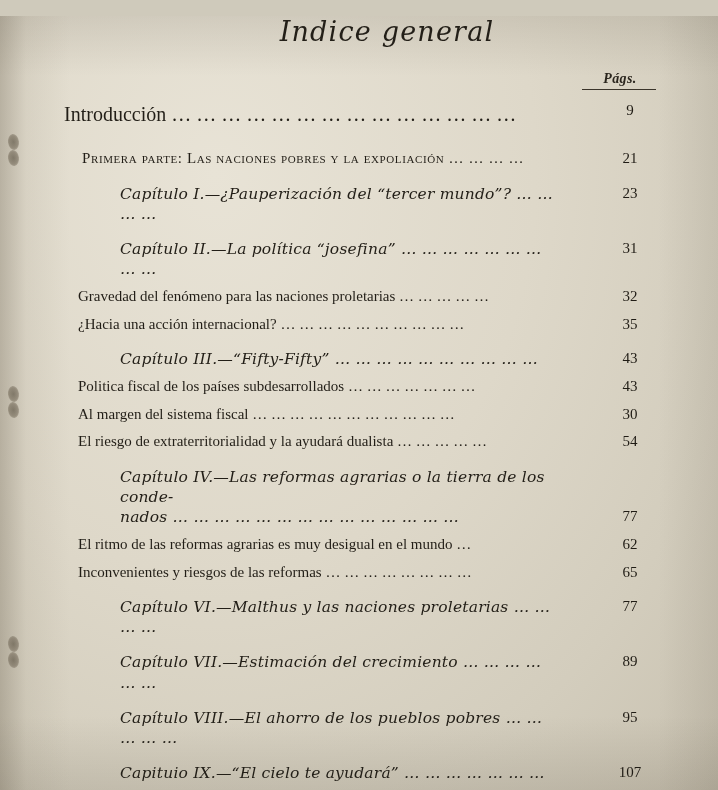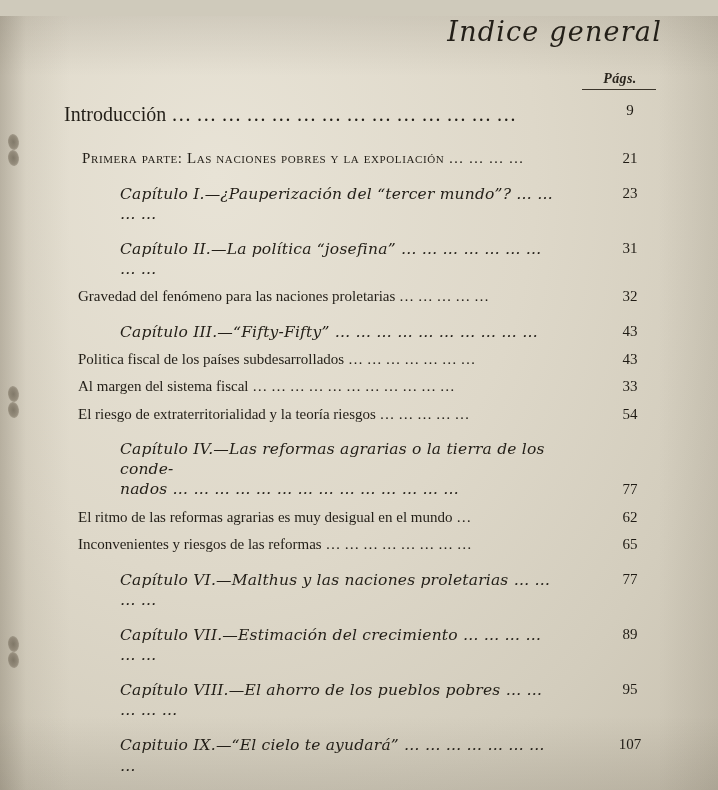--- a/index.html
+++ b/index.html
@@ -41,21 +41,21 @@
     border-radius: 50%;
     transform: rotate(-8deg);
     opacity: 0.75;
   }
   .content {
     position: relative;
     z-index: 2;
     padding: 0 56px 0 64px;
   }
   .doc-title {
-    text-align: right;
+    text-align: center;
     font-family: "DejaVu Serif", serif;
     font-style: italic;
     font-size: 27px;
     letter-spacing: 1.2px;
     color: #231f18;
     margin: 16px 0 0 48px;
     font-weight: 400;
   }
   .pags-head {
     position: absolute;
@@ -166,34 +166,38 @@
           <div class="page">23</div>
         </div>
         <div class="row chapter gap-m">
           <div class="text">Capítulo II.—La política “josefina” … … … … … … … … …</div>
           <div class="page">31</div>
         </div>
         <div class="row sub gap-s">
           <div class="text">Gravedad del fenómeno para las naciones proletarias … … … … …</div>
           <div class="page">32</div>
         </div>
+        <div class="row sub gap-s">
+          <div class="text">¿Hacia una acción internacional? … … … … … … … … … …</div>
+          <div class="page">35</div>
+        </div>
         <div class="row chapter gap-m">
           <div class="text">Capítulo III.—“Fifty-Fifty” … … … … … … … … … …</div>
           <div class="page">43</div>
         </div>
         <div class="row sub gap-s">
           <div class="text">Politica fiscal de los países subdesarrollados … … … … … … …</div>
           <div class="page">43</div>
         </div>
         <div class="row sub gap-s">
           <div class="text">Al margen del sistema fiscal … … … … … … … … … … …</div>
-          <div class="page">33</div>
-        </div>
-        <div class="row sub gap-s">
-          <div class="text">El riesgo de extraterritorialidad y la teoría riesgos … … … … …</div>
+          <div class="page">30</div>
+        </div>
+        <div class="row sub gap-s">
+          <div class="text">El riesgo de extraterritorialidad y la ayudará dualista … … … … …</div>
           <div class="page">54</div>
         </div>
         <div class="row chapter gap-m">
           <div class="text">Capítulo IV.—Las reformas agrarias o la tierra de los conde-</div>
           <div class="page"></div>
         </div>
         <div class="row chapter cont indent-run tight">
           <div class="text">nados … … … … … … … … … … … … … …</div>
           <div class="page">77</div>
         </div>

